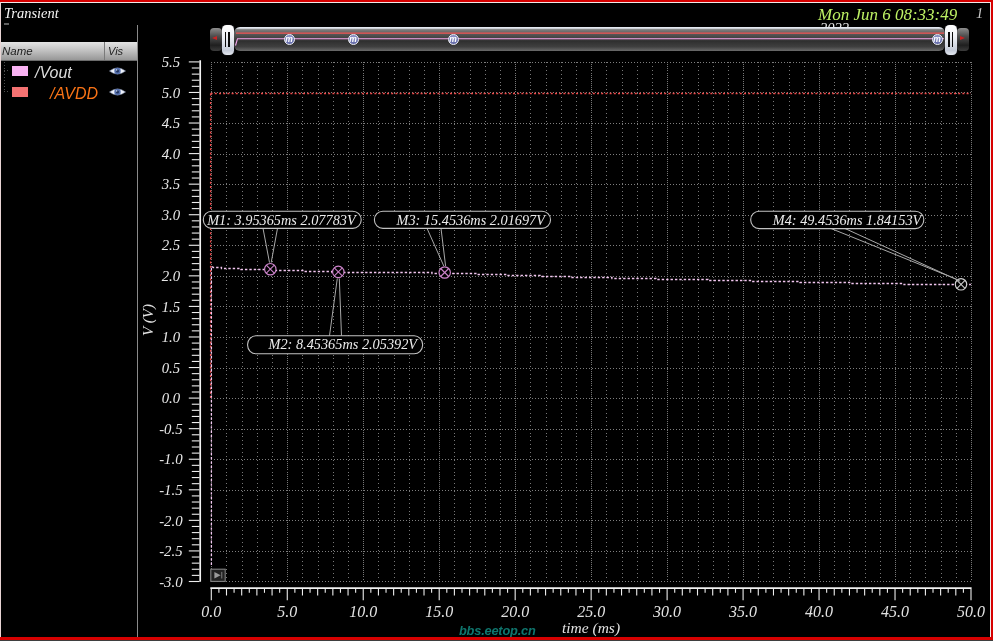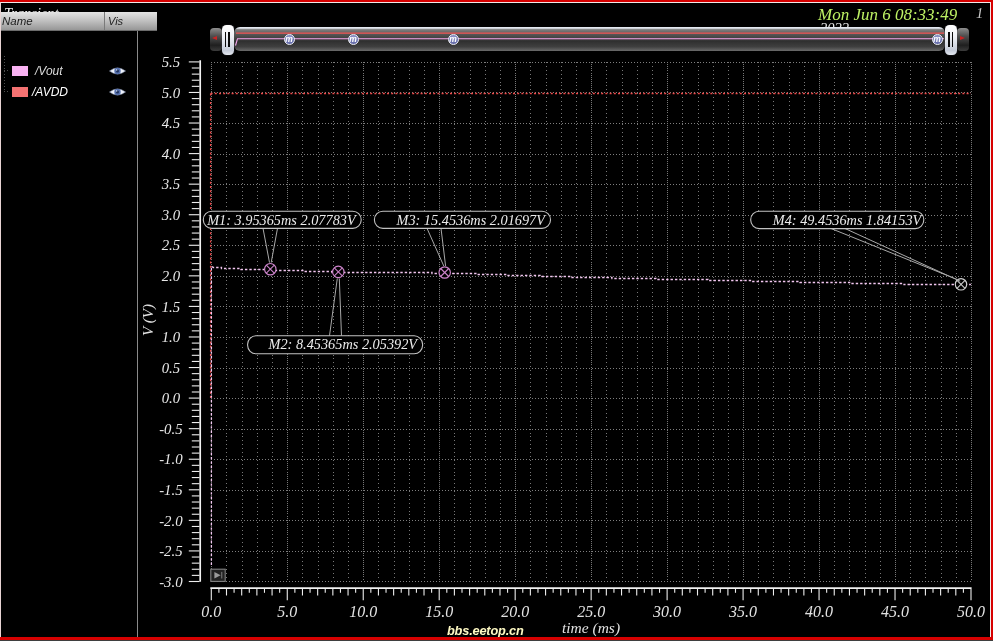--- a/index.html
+++ b/index.html
@@ -17,39 +17,39 @@
   <div class="abs" style="left:990.6px;top:0;width:2.4px;height:640px;background:#d60000;z-index:21;"></div>
   <div class="abs" style="left:0;top:637.3px;width:993px;height:2.5px;background:#d60000;z-index:20;"></div>
   <div class="abs" style="left:0;top:639.8px;width:993px;height:1.2px;background:#3f3f3f;z-index:21;"></div>
 
   <div class="abs" style="left:4px;top:4.5px;font-size:14.5px;color:#f4f4f4;">Transient</div>
   <div class="abs" style="left:818px;top:5px;font-size:17px;color:#bef264;">Mon Jun 6 08:33:49</div>
   <div class="abs" style="left:820px;top:19.5px;font-size:14.5px;color:#e8e8e8;z-index:1;">2022</div>
   <div class="abs" style="left:976px;top:4.5px;font-size:14.5px;color:#c8c8c8;">1</div>
 
   <div class="abs" style="left:3.5px;top:23px;width:5.5px;height:1.8px;background:#606060;"></div>
-  <div class="abs sans" style="left:0;top:12px;width:157px;height:18.2px;
+  <div class="abs sans" style="left:0;top:42px;width:137px;height:18.2px;
        background:linear-gradient(180deg,#e4e4e4,#c3c3c3 45%,#979797);border-bottom:1px solid #6b6b6b;z-index:5;">
     <div class="abs" style="left:2px;top:2.5px;font-size:11.5px;color:#1c1c1c;">Name</div>
     <div class="abs" style="left:104.3px;top:0;width:1px;height:18.2px;background:#7a7a7a;"></div>
     <div class="abs" style="left:108px;top:2.5px;font-size:11px;color:#1c1c1c;">Vis</div>
   </div>
   <div class="abs" style="left:137px;top:24.6px;width:1px;height:612.7px;background:#8a8a8a;z-index:4;"></div>
 
   <div class="abs" style="left:4px;top:56px;width:1px;height:35px;
        background-image:repeating-linear-gradient(180deg,#4e4e4e 0 1px,transparent 1px 3px);"></div>
   <div class="abs" style="left:4px;top:70px;width:6px;height:1px;
        background-image:repeating-linear-gradient(90deg,#4e4e4e 0 1px,transparent 1px 3px);"></div>
   <div class="abs" style="left:4px;top:91px;width:6px;height:1px;
        background-image:repeating-linear-gradient(90deg,#4e4e4e 0 1px,transparent 1px 3px);"></div>
 
   <div class="abs" style="left:12px;top:65.6px;width:16px;height:10px;background:#f9b2f2;"></div>
-  <div class="abs sans" style="left:35px;top:63.5px;font-size:12px;color:#dcdcdc;">/Vout</div>
+  <div class="abs sans" style="left:35px;top:63.5px;font-size:16px;color:#dcdcdc;">/Vout</div>
   <div class="abs" style="left:12px;top:86.7px;width:16px;height:10px;background:#f47272;"></div>
-  <div class="abs sans" style="left:32px;top:84.5px;font-size:12px;color:#ffffff;">/AVDD</div>
+  <div class="abs sans" style="left:50px;top:84.5px;font-size:16px;color:#f97316;">/AVDD</div>
 
   <svg class="abs" style="left:109px;top:64px;z-index:3;" width="17" height="14" viewBox="0 0 17 14">
     <path d="M 0.5 7 Q 8.5 0.8 16.5 7 Q 8.5 13.2 0.5 7 Z" fill="#eef2fa" stroke="#8b99b5" stroke-width="0.6"></path>
     <circle cx="8.5" cy="7" r="3.2" fill="#5570ae"></circle>
     <circle cx="8.5" cy="7" r="1.5" fill="#20335f"></circle>
     <circle cx="7.6" cy="5.9" r="0.7" fill="#dfe8f5"></circle>
   </svg>
   <svg class="abs" style="left:109px;top:85px;z-index:3;" width="17" height="14" viewBox="0 0 17 14">
     <path d="M 0.5 7 Q 8.5 0.8 16.5 7 Q 8.5 13.2 0.5 7 Z" fill="#eef2fa" stroke="#8b99b5" stroke-width="0.6"></path>
     <circle cx="8.5" cy="7" r="3.2" fill="#5570ae"></circle>
@@ -408,16 +408,16 @@
 <text x="545.0" y="224.8" text-anchor="end" font-size="14.3" fill="#ececec">M3: 15.4536ms 2.01697V</text>
 <rect x="750.7" y="211.2" width="173.1" height="17.4" rx="8.5" ry="8.5" fill="#000" stroke="#c2c2c2" stroke-width="1.1"></rect>
 <text x="921.3" y="224.8" text-anchor="end" font-size="14.3" fill="#ececec">M4: 49.4536ms 1.84153V</text>
 <rect x="247.6" y="335.8" width="175.0" height="18.0" rx="8.5" ry="8.5" fill="#000" stroke="#c2c2c2" stroke-width="1.1"></rect>
 <text x="417.1" y="349.4" text-anchor="end" font-size="14.3" fill="#ececec">M2: 8.45365ms 2.05392V</text>
 <rect x="210.8" y="569.2" width="14.4" height="12.2" fill="#222" stroke="#828282" stroke-width="1.1"></rect>
 <path d="M 214.4 571.9 L 220.6 575.2 L 214.4 578.5 Z" fill="#9b9b9b"></path>
 <rect x="221.2" y="571.9" width="1.1" height="6.6" fill="#777"></rect>
   </svg>
 
-  <div class="abs sans" style="left:447px;top:622.8px;font-size:12.8px;font-weight:bold;color:#fef9c3;
+  <div class="abs sans" style="left:459px;top:622.8px;font-size:12.8px;font-weight:bold;color:#0f766e;
        letter-spacing:-0.2px;z-index:3;">bbs.eetop.cn</div>
 
 </div>
 
 </body></html>

